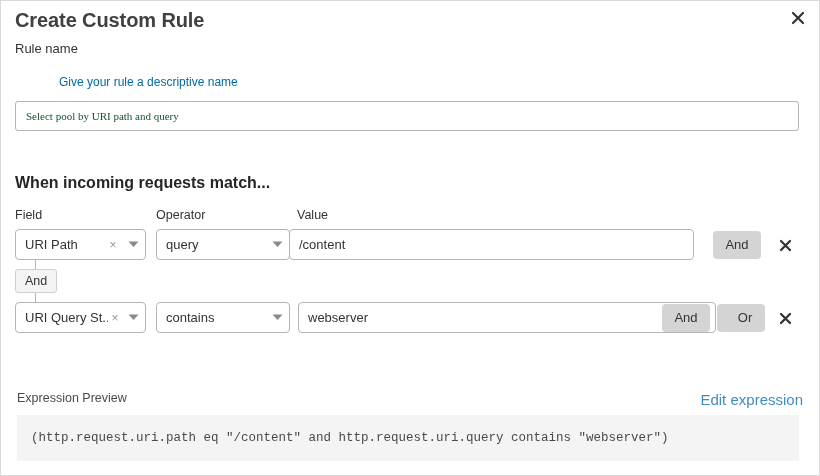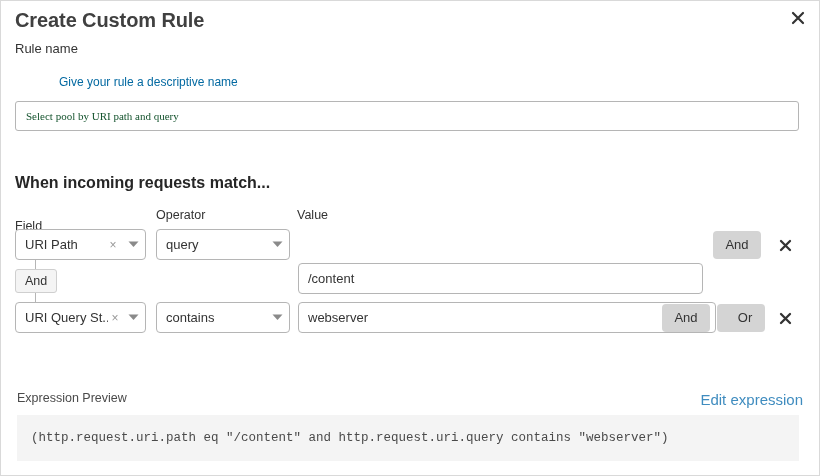--- a/index.html
+++ b/index.html
@@ -91,21 +91,21 @@
     font-weight: bold;
     color: #262626;
   }
 
   .col-label {
     position: absolute;
     top: 207px;
     font-size: 12.5px;
     color: #333333;
   }
-  .col-label.field { left: 14px; margin-top: 11px; }
+  .col-label.field { left: 14px; }
   .col-label.operator { left: 155px; }
   .col-label.value { left: 296px; }
 
   
   .cond-row { position: absolute; left: 0; width: 820px; }
   .cond-row.row1 { top: 228px; }
   .cond-row.row2 { top: 301px; }
 
   .select-box {
     position: absolute;
@@ -150,21 +150,21 @@
     height: 31px;
     border: 1px solid #b5b5b5;
     border-radius: 4px;
     background: #ffffff;
     padding: 0 9px;
     font-family: "Liberation Sans", sans-serif;
     font-size: 13px;
     color: #333333;
     outline: none;
   }
-  .value-input.v1 { left: 297px; width: 405px; margin-top: 34px; }
+  .value-input.v1 { left: 288px; width: 405px; }
   .value-input.v2 { left: 297px; width: 418px; }
 
   .logic-btn {
     position: absolute;
     height: 28px;
     top: 2px;
     min-width: 48px;
     padding: 0 12px;
     background: #d4d4d4;
     border: none;

